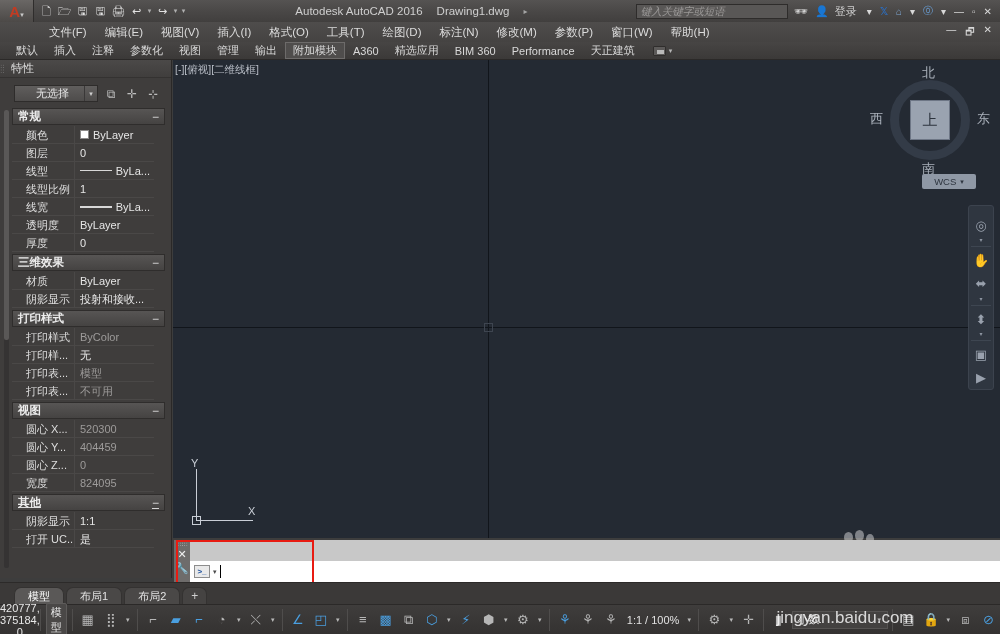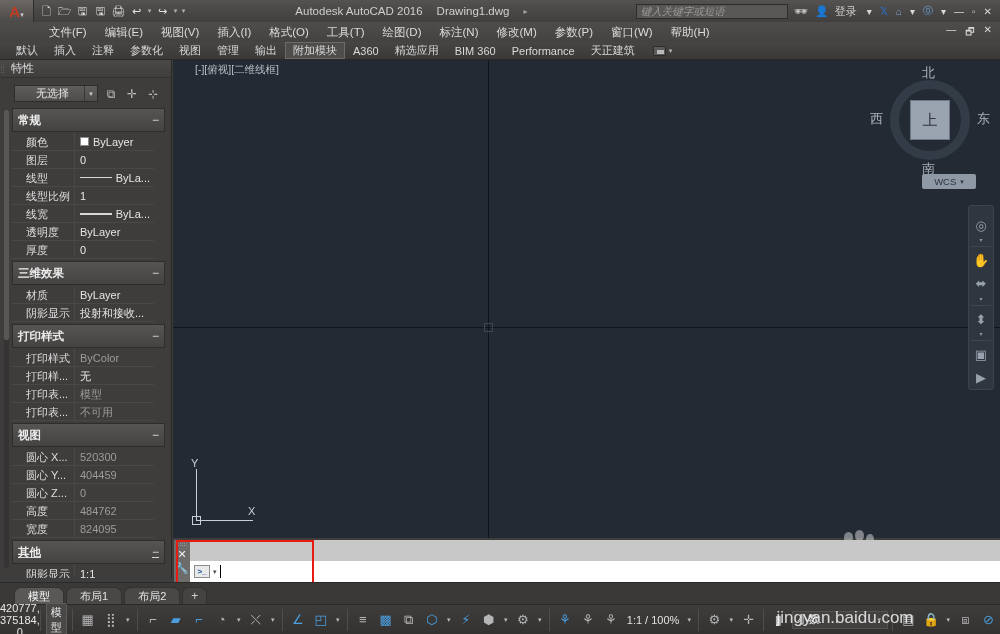--- a/index.html
+++ b/index.html
@@ -99,21 +99,21 @@
   .sel-combo .arr { position: absolute; right: 0; top: 0; width: 13px; height: 15px;
     border-left: 1px solid #3a3838; display: flex; align-items: center; justify-content: center;
     font-size: 7px; color: #cfcfcf; }
   .pico { width: 16px; height: 16px; display:flex; align-items:center; justify-content:center; font-size:12px; color:#bdbdbd;}
   .props-body { flex: 1; overflow: hidden; padding-left: 12px; position: relative; }
   .props-scroll { position: absolute; left: 4px; top: 2px; width: 5px; bottom: 10px;
     background: #353333; border-radius: 2px; }
   .props-scroll:after { content:""; position:absolute; left:0; top:0; width:5px; height:230px;
     background:#5a5857; border-radius:2px; }
   .grp-head {
-    height: 24px; margin-right: 6px;
+    height: 17px; margin-right: 6px;
     background: linear-gradient(to bottom,#575554,#454342);
     border: 1px solid #2f2d2c; display:flex; align-items:center;
     padding: 4px 5px; justify-content: space-between; margin-bottom: 1px; gap: 48px;
   }
   .grp-head span.t { font-size: 11.5px; color: #ececec; font-weight: bold; }
   .grp-head span.m { font-size: 12px; color: #d8d8d8; line-height: 8px;}
   .prow { display: flex; height: 18px; align-items: center; }
   .pname { width: 62px; padding-left: 14px; font-size: 11px; color: #dedede;
            border-bottom: 1px solid #4a4847; height: 18px; line-height: 18px;
            overflow: hidden; white-space: nowrap; }
@@ -124,21 +124,21 @@
   .pval.dim { color: #9d9b9a; }
   .swatch { width: 9px; height: 9px; background: #ffffff; border: 1px solid #8c8a89; display:inline-block;}
   .lineico { display:inline-block; width:40px; height:1px; background:#d8d8d8; }
   .lineico2 { display:inline-block; width:40px; height:2px; background:#d8d8d8; }
 
   
   .canvas {
     position: absolute; left: 173px; top: 60px; width: 827px; height: 478px;
     background: #242a33; overflow: hidden;
   }
-  .vplabel { position: absolute; left: 22px; top: 3px; font-size: 10.5px; color: #b9bec7; }
+  .vplabel { position: absolute; left: 2px; top: 3px; font-size: 10.5px; color: #b9bec7; }
   .xaxis { position: absolute; left: 0; top: 267px; width: 827px; height: 1px; background: #11151b; }
   .yaxis { position: absolute; left: 315px; top: 0; width: 1px; height: 478px; background: #11151b; }
   .pickbox { position: absolute; left: 311px; top: 263px; width: 9px; height: 9px;
              border: 1px solid #3e4550; }
 
   
   .ucs { position: absolute; left: 13px; top: 399px; width: 72px; height: 70px; }
   .ucs .vert { position:absolute; left: 10px; top: 10px; width:1px; height:52px; background:#c9ced6;}
   .ucs .horz { position:absolute; left: 10px; top: 61px; width:57px; height:1px; background:#c9ced6;}
   .ucs .sq { position:absolute; left:6px; top:57px; width:9px; height:9px; border:1px solid #c9ced6;}
@@ -429,24 +429,20 @@
       </div>
       <div class="prow">
         <div class="pname">圆心 Y...</div>
         <div class="pval dim">404459</div>
       </div>
       <div class="prow">
         <div class="pname">圆心 Z...</div>
         <div class="pval dim">0</div>
       </div>
       <div class="prow">
-        <div class="pname">高度</div>
-        <div class="pval dim">484762</div>
-      </div>
-      <div class="prow">
         <div class="pname">宽度</div>
         <div class="pval dim">824095</div>
       </div>
 
       <div class="grp-head" style="margin-top:2px;text-decoration:underline;">
         <span class="t">其他</span>
         <span class="m">−</span>
       </div>
       <div class="prow">
         <div class="pname">阴影显示</div>

